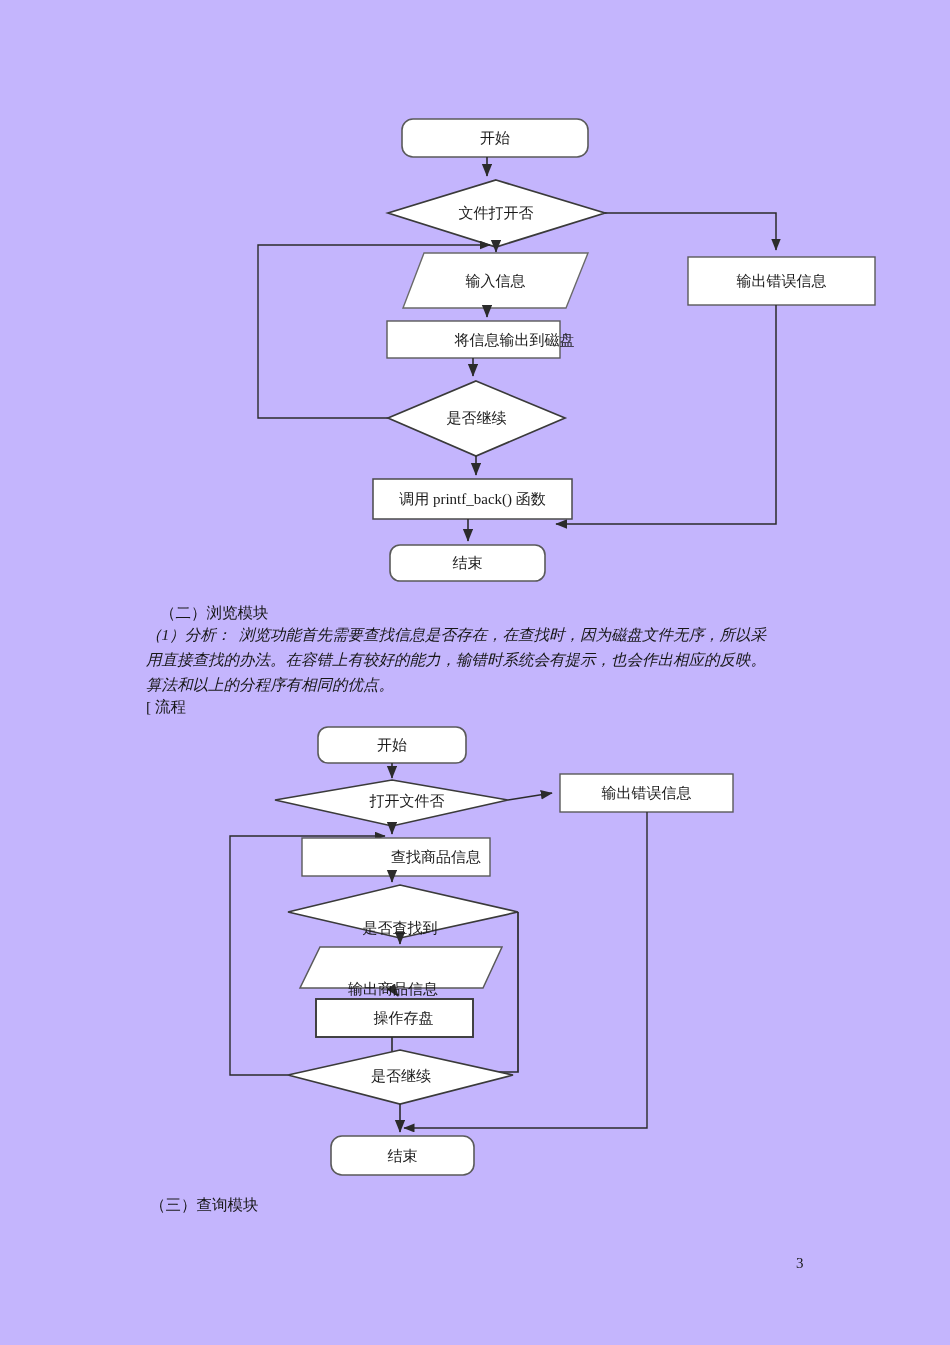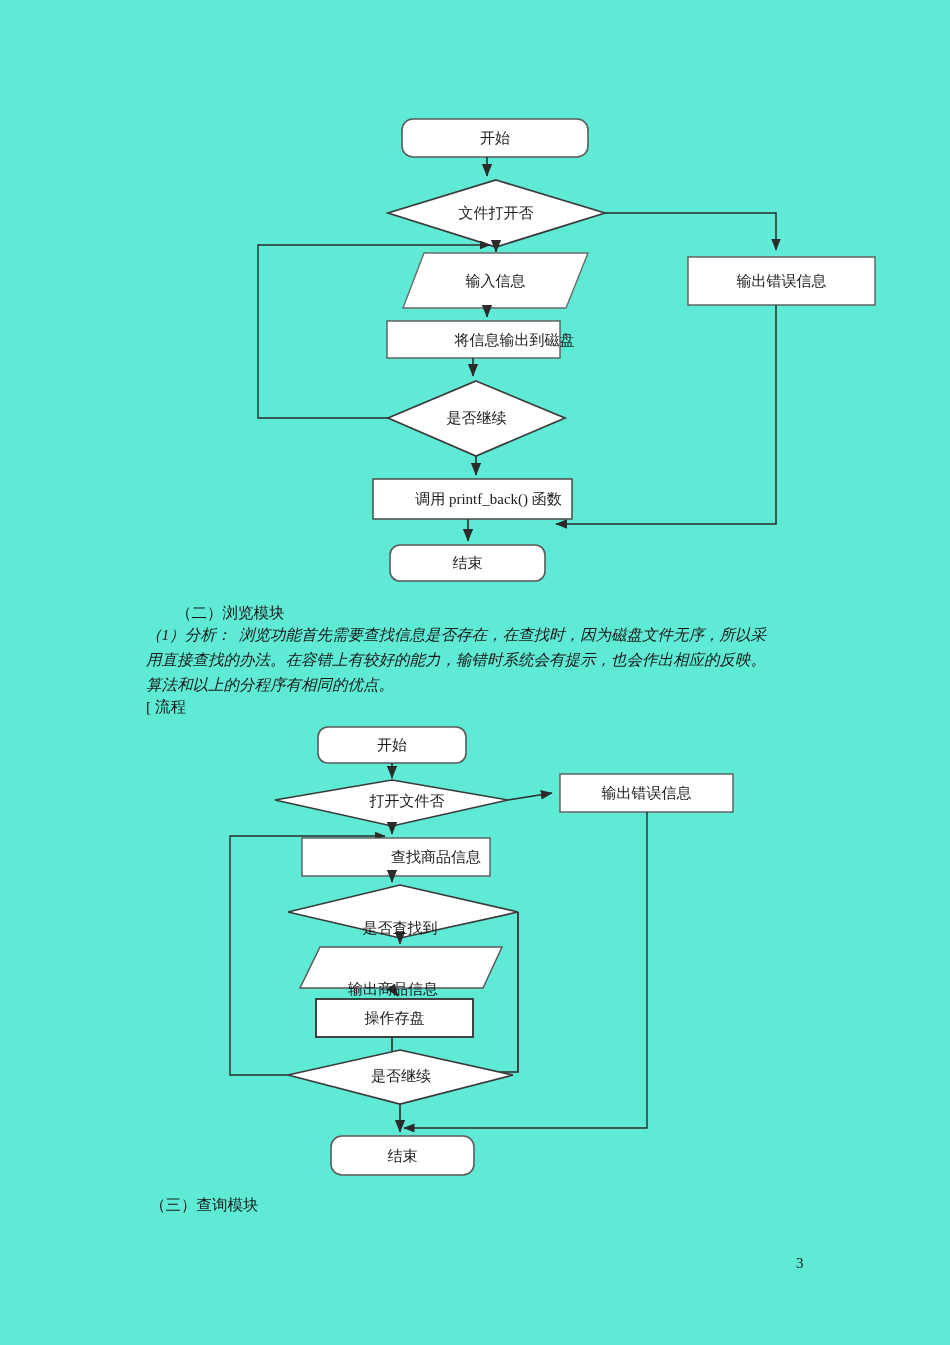--- a/index.html
+++ b/index.html
@@ -8,21 +8,21 @@
     background: #ffffff;
   }
   body {
     font-family: "Liberation Serif", "DejaVu Serif", serif;
     color: #000000;
   }
   #page {
     position: relative;
     width: 950px;
     height: 1345px;
-    background: #5eead4;
+    background: #c4b5fd;
     overflow: hidden;
   }
   .flow-svg {
     position: absolute;
     left: 0;
     top: 0;
     width: 950px;
     height: 1345px;
     pointer-events: none;
   }
@@ -55,21 +55,20 @@
   }
   .para-line { white-space: pre; font-style: italic; }
   .page-number {
     position: absolute;
     font-size: 15px;
     color: #1a1a1a;
     font-family: "Liberation Serif", "DejaVu Serif", serif;
   }
   .mono-ish {
     font-family: "Liberation Serif", "DejaVu Serif", serif;
-    padding-left: 16px;
   }
 </style>
 </head>
 <body>
 
 <div id="page">
 
   <svg class="flow-svg" viewBox="0 0 950 1345">
     <defs>
       <marker id="arrow" markerWidth="9" markerHeight="9" refX="7.5" refY="3.2" orient="auto">
@@ -151,21 +150,21 @@
   <div class="shape-label" style="left:387px; top:321px; width:173px; height:37px;margin-left:41px;">将信息输出到磁盘</div>
 
   <div class="shape-label" style="left:388px; top:400px; width:177px; height:36px;">是否继续</div>
 
   <div class="shape-label mono-ish" style="left:373px; top:479px; width:199px; height:40px;">调用  printf_back() 函数</div>
 
   <div class="shape-label" style="left:688px; top:257px; width:187px; height:48px;">输出错误信息</div>
 
   <div class="shape-label" style="left:390px; top:545px; width:155px; height:36px;">结束</div>
 
-  <div class="body-text" style="left:176px; top:600px;">（二）浏览模块</div>
+  <div class="body-text" style="left:160px; top:600px;">（二）浏览模块</div>
 
   <div class="para-block" style="left:146px; top:622px; width:700px;">
     <div class="para-line">（1）分析：  浏览功能首先需要查找信息是否存在，在查找时，因为磁盘文件无序，所以采</div>
     <div class="para-line">用直接查找的办法。在容错上有较好的能力，输错时系统会有提示，也会作出相应的反映。</div>
     <div class="para-line">算法和以上的分程序有相同的优点。</div>
   </div>
 
   <div class="body-text" style="left:146px; top:694px;">[ 流程</div>
 
   <div class="shape-label" style="left:318px; top:727px; width:148px; height:36px;">开始</div>
@@ -173,21 +172,21 @@
   <div class="shape-label" style="left:312px; top:785px; width:190px; height:32px;">打开文件否</div>
 
   <div class="shape-label" style="left:560px; top:774px; width:173px; height:38px;">输出错误信息</div>
 
   <div class="shape-label" style="left:302px; top:838px; width:188px; height:38px;margin-left:40px;">查找商品信息</div>
 
   <div class="shape-label" style="left:305px; top:896px; width:190px; height:32px;margin-top:16px;">是否查找到</div>
 
   <div class="shape-label" style="left:300px; top:970px; width:186px; height:38px;">输出商品信息</div>
 
-  <div class="shape-label" style="left:316px; top:999px; width:157px; height:38px;">操作存盘</div>
+  <div class="shape-label" style="left:316px; top:999px; width:157px; height:38px;padding-left:9px;">操作存盘</div>
 
   <div class="shape-label" style="left:308px; top:1061px; width:186px; height:30px;">是否继续</div>
 
   <div class="shape-label" style="left:331px; top:1136px; width:143px; height:39px;">结束</div>
 
   <div class="body-text" style="left:150px; top:1192px;">（三）查询模块</div>
 
   <div class="page-number" style="left:796px; top:1255px;">3</div>
 
 </div>

